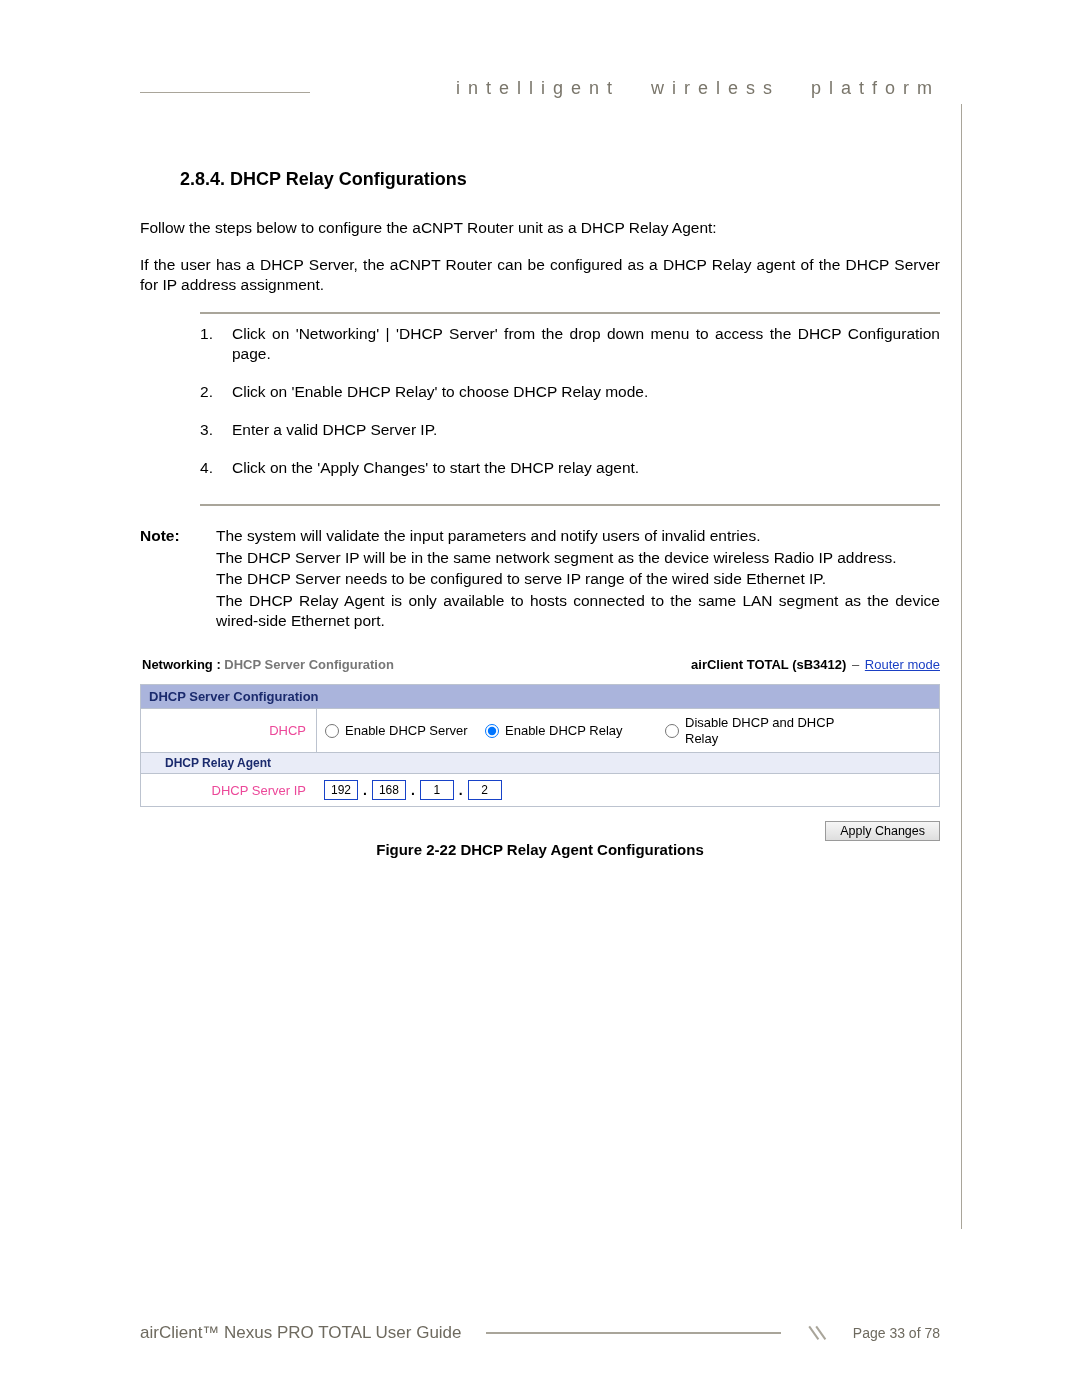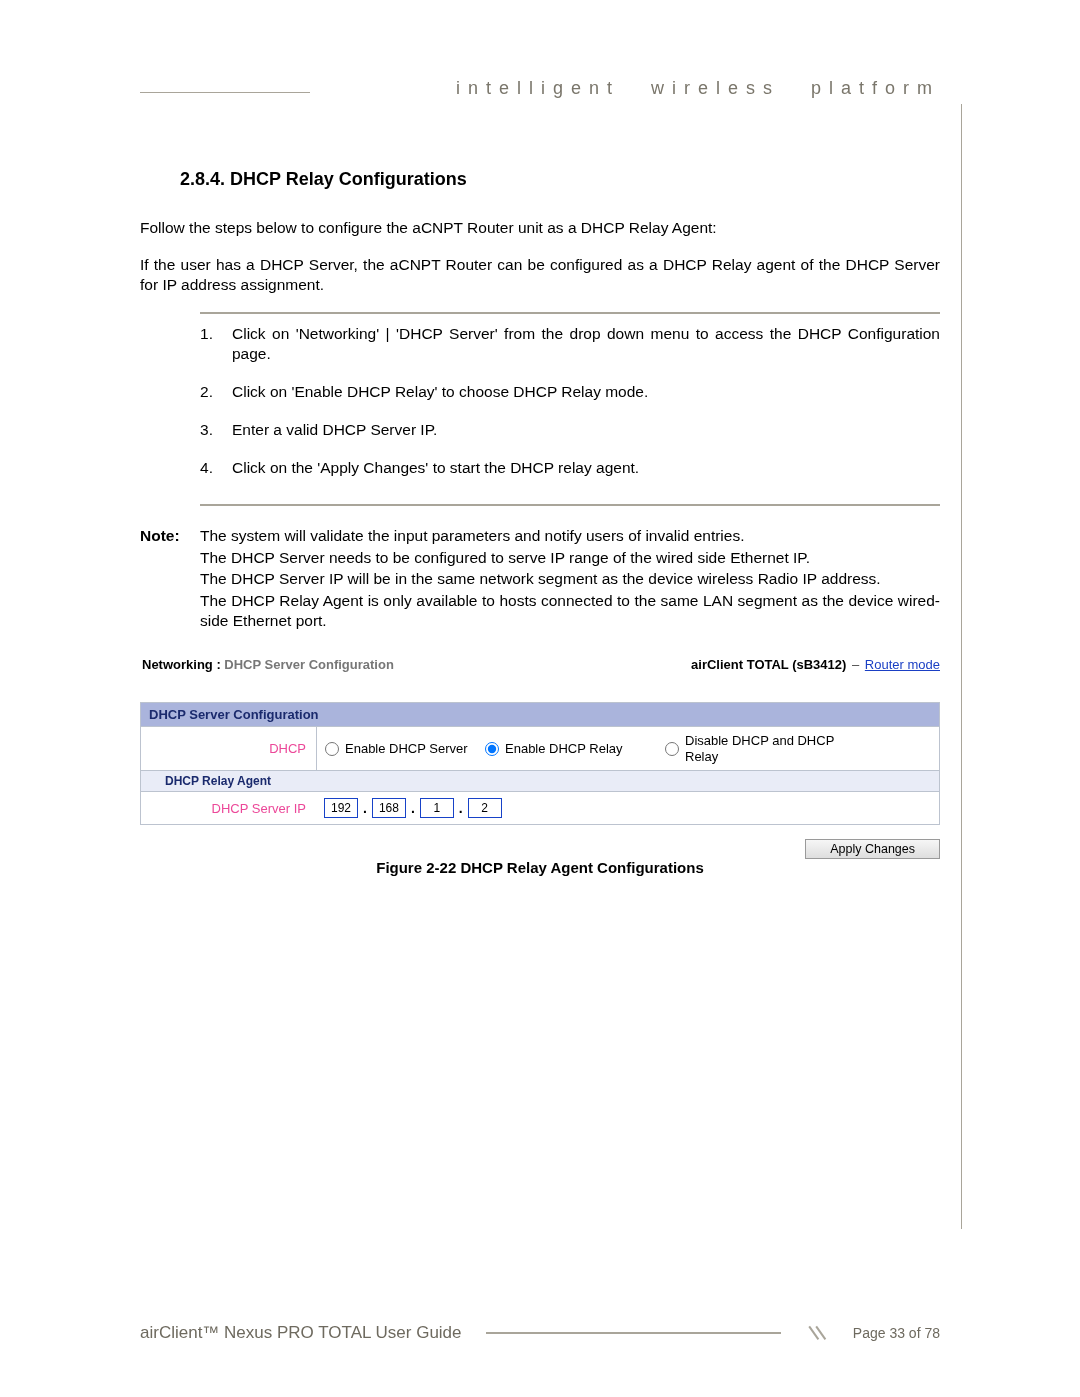--- a/index.html
+++ b/index.html
@@ -102,21 +102,21 @@
   .steps > li::before {
     content: counter(step) ".";
     position: absolute;
     left: 0;
     top: 0;
   }
 
   .note-block {
     display: grid;
     grid-template-columns: 60px 1fr;
-    gap: 0;
+    gap: 16px;
     margin-top: 20px;
     font-size: 15.5px;
     line-height: 1.28;
   }
   .note-label {
     font-weight: bold;
   }
   .note-body {
     text-align: justify;
   }
@@ -127,21 +127,21 @@
   
   .figure {
     margin-top: 24px;
     font-family: Tahoma, Verdana, Arial, sans-serif;
     font-size: 13px;
     color: #000;
   }
   .fig-head {
     display: flex;
     justify-content: space-between;
-    margin: 0 0 30px 2px;
+    margin: 0 0 12px 2px;
   }
   .fig-head .left .bold { font-weight: bold; }
   .fig-head .left .grey { color: #777; font-weight: bold; }
   .fig-head .right .bold { font-weight: bold; }
   .fig-head .right .link { color: var(--link); text-decoration: underline; cursor: pointer; }
   .fig-head .right .dash { color: #444; padding: 0 2px; }
 
   .panel {
     border: 1px solid var(--panel-border);
     width: 100%;
@@ -224,21 +224,21 @@
     display: flex;
     justify-content: flex-end;
     margin-top: 14px;
   }
   .apply-btn {
     appearance: none;
     border: 1px solid var(--btn-border);
     background: linear-gradient(#f6f6f6, #dedede);
     font-size: 12.5px;
     font-family: Tahoma, Verdana, Arial, sans-serif;
-    padding: 2px 24px;
+    padding: 2px 14px;
     cursor: pointer;
   }
 
   .caption {
     text-align: center;
     font-weight: bold;
     font-size: 15px;
   }
 
   
@@ -327,22 +327,22 @@
       <li>Enter a valid DHCP Server IP.</li>
       <li>Click on the 'Apply Changes' to start the DHCP relay agent.</li>
     </ol>
 
     <div class="rule"></div>
 
     <div class="note-block">
       <div class="note-label">Note:</div>
       <div class="note-body">
         <p>The system will validate the input parameters and notify users of invalid entries.</p>
+        <p>The DHCP Server IP will be in the same network segment as the device wireless Radio IP address.</p>
         <p>The DHCP Server needs to be configured to serve IP range of the wired side Ethernet IP.</p>
-        <p>The DHCP Server IP will be in the same network segment as the device wireless Radio IP address.</p>
         <p>The DHCP Relay Agent is only available to hosts connected to the same LAN segment as the device wired-side Ethernet port.</p>
       </div>
     </div>
 
     <div class="figure">
       <div class="fig-head">
         <div class="left">
           <span class="bold">Networking : </span><span class="grey">DHCP Server Configuration</span>
         </div>
         <div class="right">

